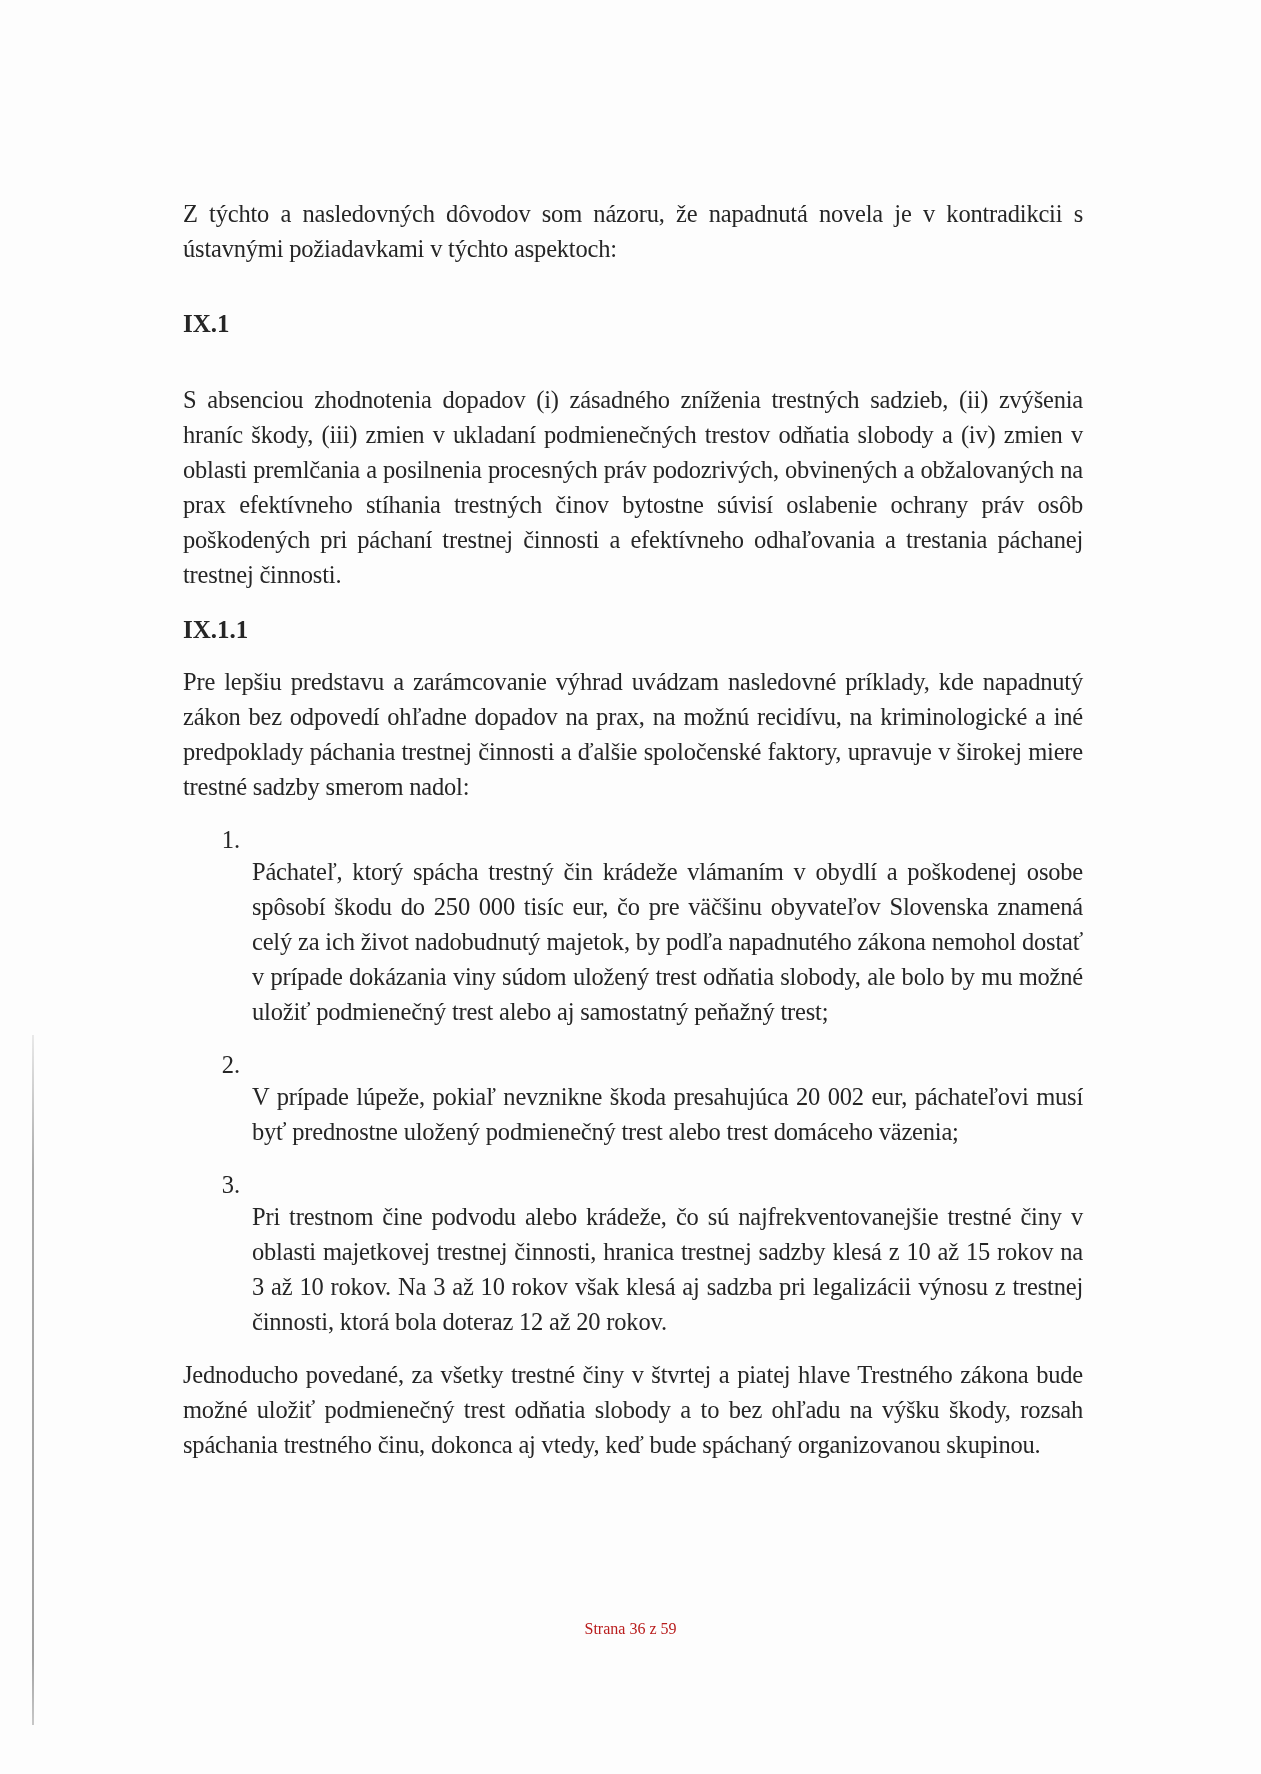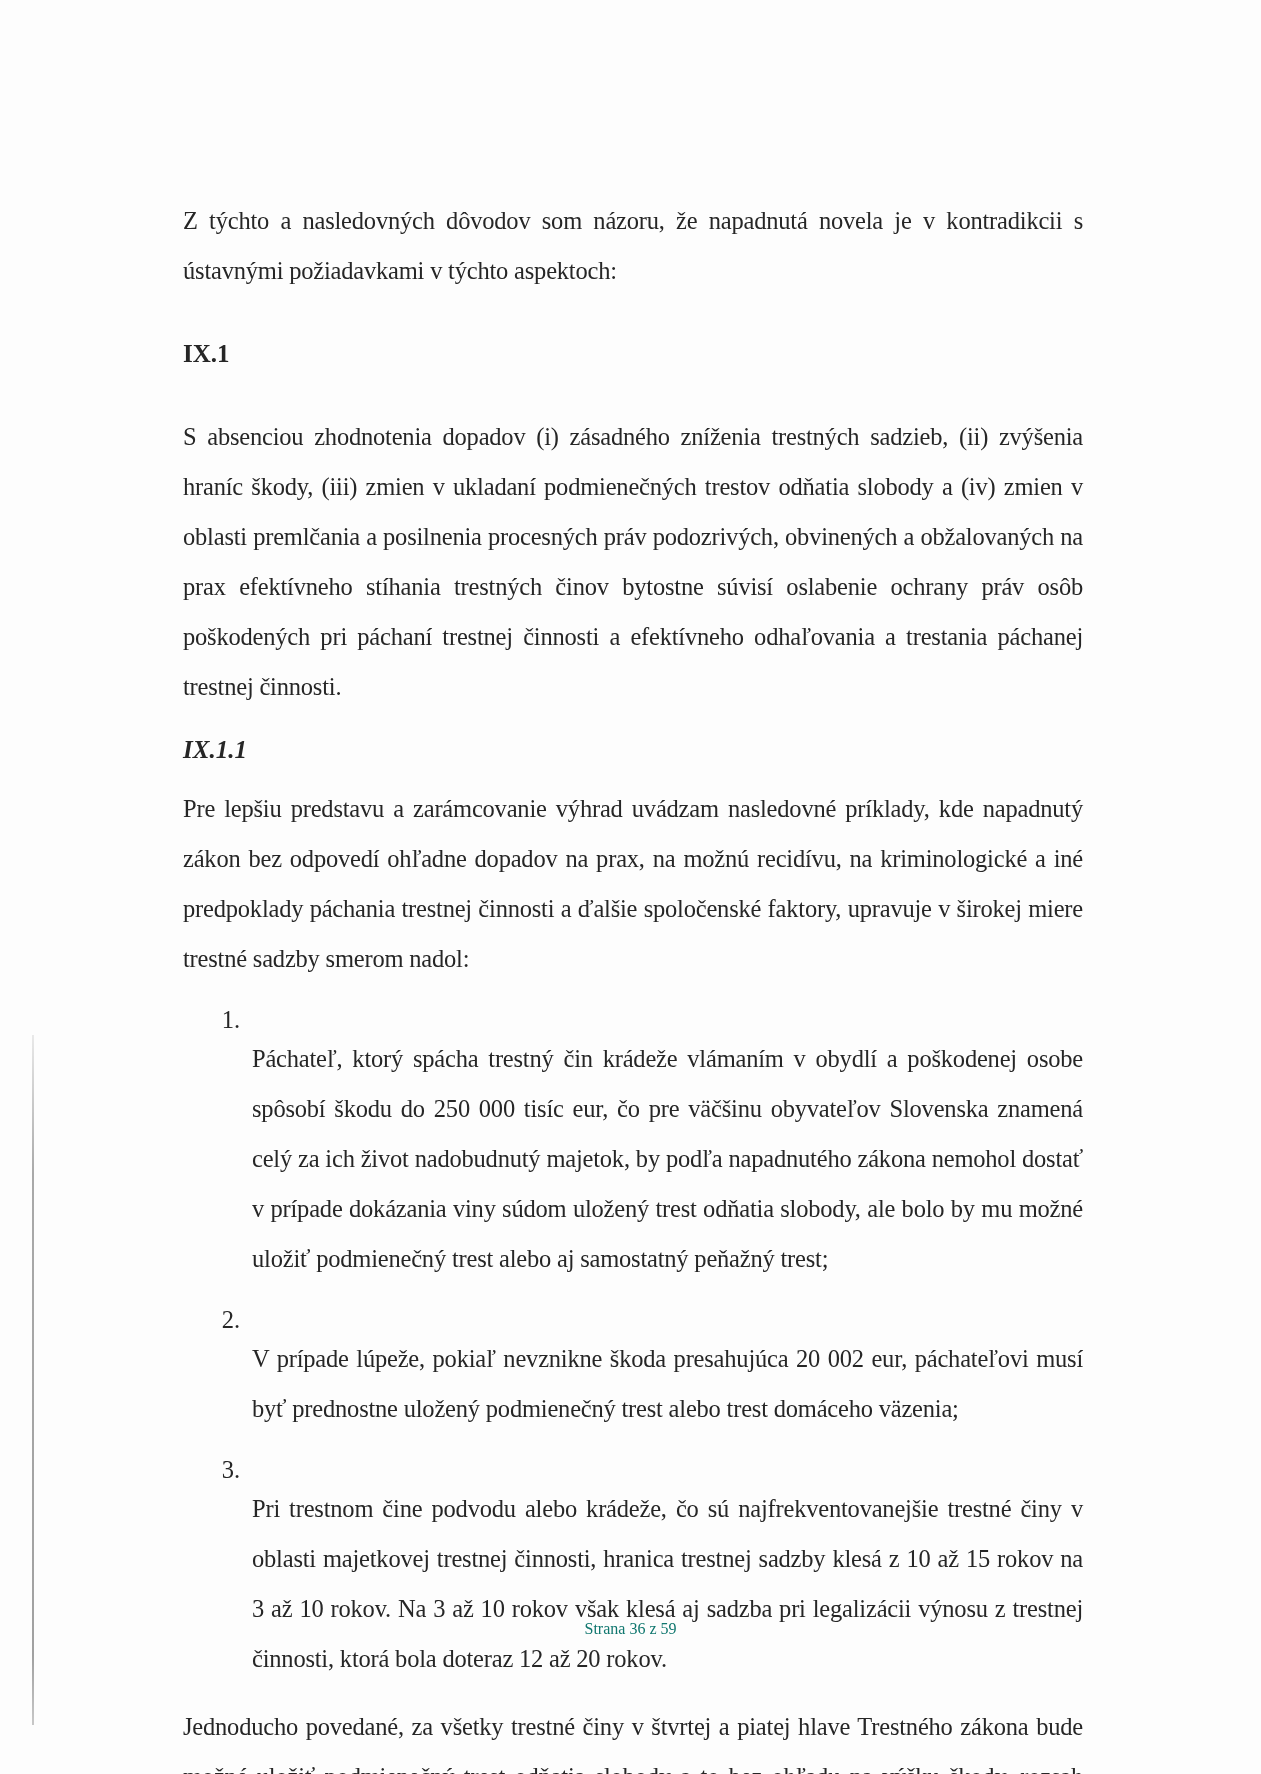--- a/index.html
+++ b/index.html
@@ -29,21 +29,21 @@
       background: linear-gradient(to bottom, rgba(120,120,120,0.15), rgba(100,100,100,0.55) 20%, rgba(100,100,100,0.6) 90%, rgba(120,120,120,0.4));
     }
     .content {
       position: absolute;
       left: 183px;
       top: 196px;
       width: 900px;
     }
     .p {
       font-size: 24.5px;
-      line-height: 50px;
+      line-height: 35px;
       text-align: justify;
       margin: 0;
       letter-spacing: -0.2px;
     }
     .intro {
       margin-bottom: 40px;
     }
     .heading {
       display: flex;
       font-weight: bold;
@@ -55,21 +55,20 @@
       width: 142px;
       flex: 0 0 142px;
     }
     .heading .title {
       flex: 1;
       text-align: justify;
     }
     .subheading {
       display: flex;
       font-weight: bold;
-      font-style: italic;
       font-size: 25px;
       line-height: 36px;
       margin-top: 20px;
       margin-bottom: 16px;
       gap: 28px;
     }
     .subheading .num {
       width: 142px;
       flex: 0 0 142px;
     }
@@ -95,21 +94,21 @@
       flex: 1;
       margin-top: 32px;
     }
     .footer {
       position: absolute;
       top: 1620px;
       left: 0;
       width: 1261px;
       text-align: center;
       font-size: 16px;
-      color: #0f766e;
+      color: #b91c1c;
     }
   </style>
 </head>
 <body>
 
 <div class="page">
   <div class="scan-line"></div>
 
   <div class="content">
     <p class="p intro">Z týchto a nasledovných dôvodov som názoru, že napadnutá novela je v kontradikcii s ústavnými požiadavkami v týchto aspektoch:</p>

